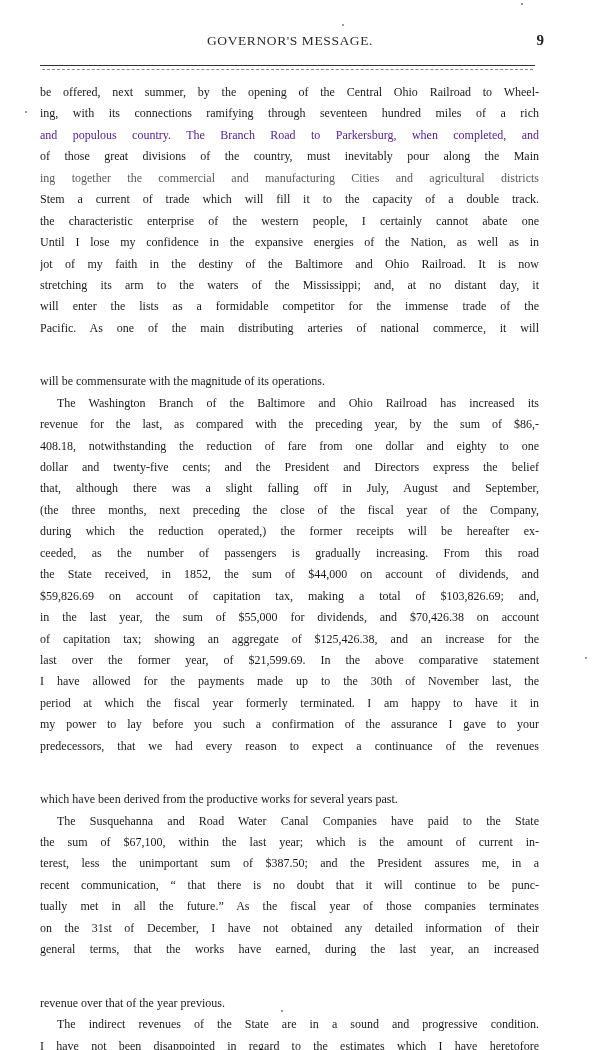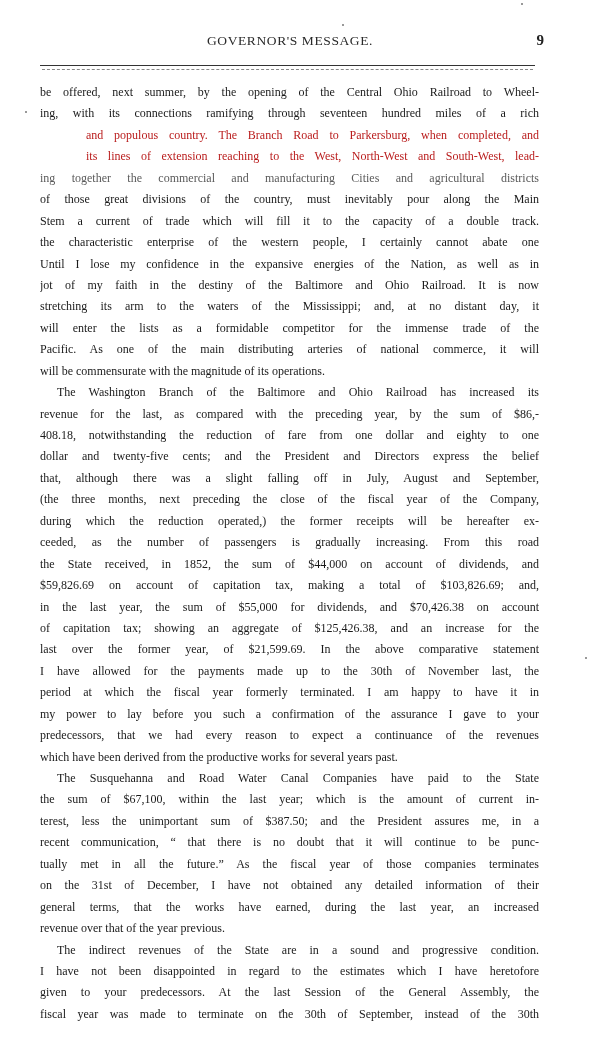--- a/index.html
+++ b/index.html
@@ -71,27 +71,27 @@
     height: 21.45px;
     line-height: 21.45px;
     font-size: 12px;
     white-space: nowrap;
     text-align: justify;
     text-align-last: justify;
     overflow: hidden;
   }
   .line.last {
     text-align-last: left;
+    margin-top: 32px;
   }
   .line.indent {
     padding-left: 17px;
   }
   .line.faded {
-    color: #b91c1c;
-    margin-left: 46px;
+    color: #4c1d95;
   }
   .line.semifaded {
     color: #5a5a5a;
   }
   .speck {
     position: absolute;
     width: 2px;
     height: 2px;
     background: #777;
     border-radius: 1px;
@@ -108,23 +108,22 @@
   </div>
   <div class="head-rule"></div>
   <div class="head-rule-2"></div>
 
   <div class="body-text">
 
     <div>
       <span class="line">be offered, next summer, by the opening of the Central Ohio Railroad to Wheel-</span>
       <span class="line">ing, with its connections ramifying through seventeen hundred miles of a rich</span>
       <span class="line faded">and populous country. The Branch Road to Parkersburg, when completed, and</span>
-      <span class="line faded">its lines of extension reaching to the West, North-West and South-West, lead-</span>
+      <span class="line">of those great divisions of the country, must inevitably pour along the Main</span>
       <span class="line semifaded">ing together the commercial and manufacturing Cities and agricultural districts</span>
-      <span class="line">of those great divisions of the country, must inevitably pour along the Main</span>
       <span class="line">Stem a current of trade which will fill it to the capacity of a double track.</span>
       <span class="line">the characteristic enterprise of the western people, I certainly cannot abate one</span>
       <span class="line">Until I lose my confidence in the expansive energies of the Nation, as well as in</span>
       <span class="line">jot of my faith in the destiny of the Baltimore and Ohio Railroad. It is now</span>
       <span class="line">stretching its arm to the waters of the Mississippi; and, at no distant day, it</span>
       <span class="line">will enter the lists as a formidable competitor for the immense trade of the</span>
       <span class="line">Pacific. As one of the main distributing arteries of national commerce, it will</span>
       <span class="line last">will be commensurate with the magnitude of its operations.</span>
     </div>
 

